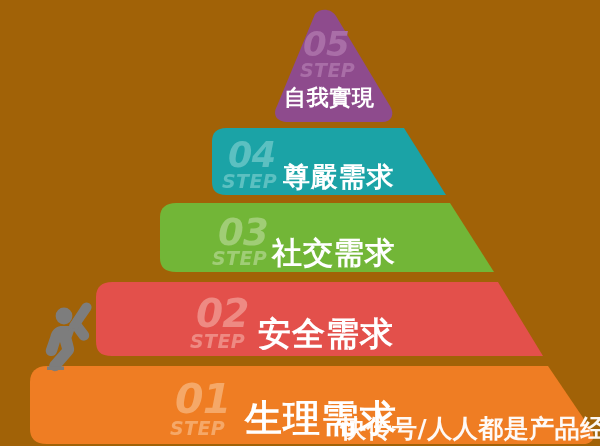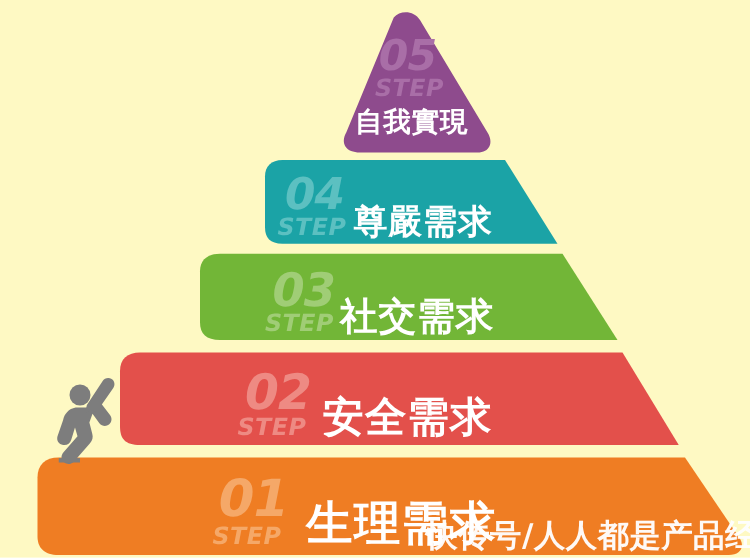--- a/index.html
+++ b/index.html
@@ -11,21 +11,21 @@
     width: 600px;
     height: 446px;
     overflow: hidden;
     font-family: "Liberation Sans", sans-serif;
     position: relative;
   }
   #pyramid-root {
     position: relative;
     width: 600px;
     height: 446px;
-    background: #fef9c3;
+    background: #a16207;
   }
   #pyramid-svg {
     position: absolute;
     top: 0;
     left: 0;
     width: 600px;
     height: 446px;
   }
   .step-num {
     font-family: "DejaVu Sans", sans-serif;

